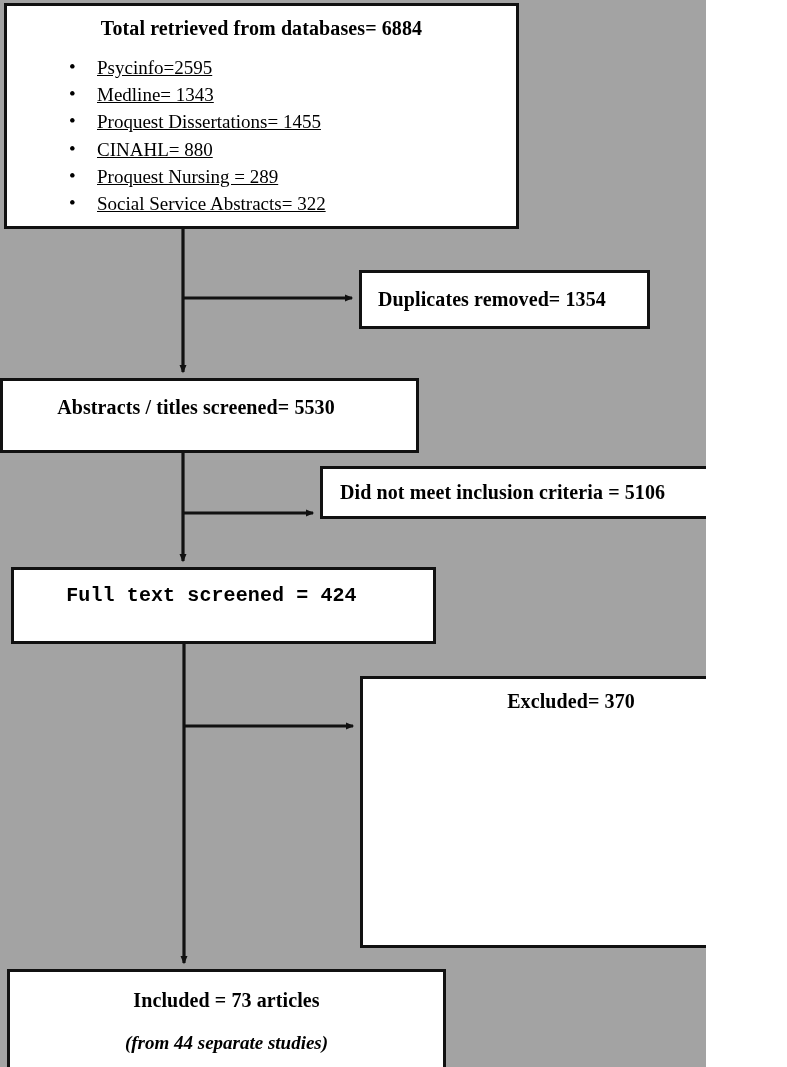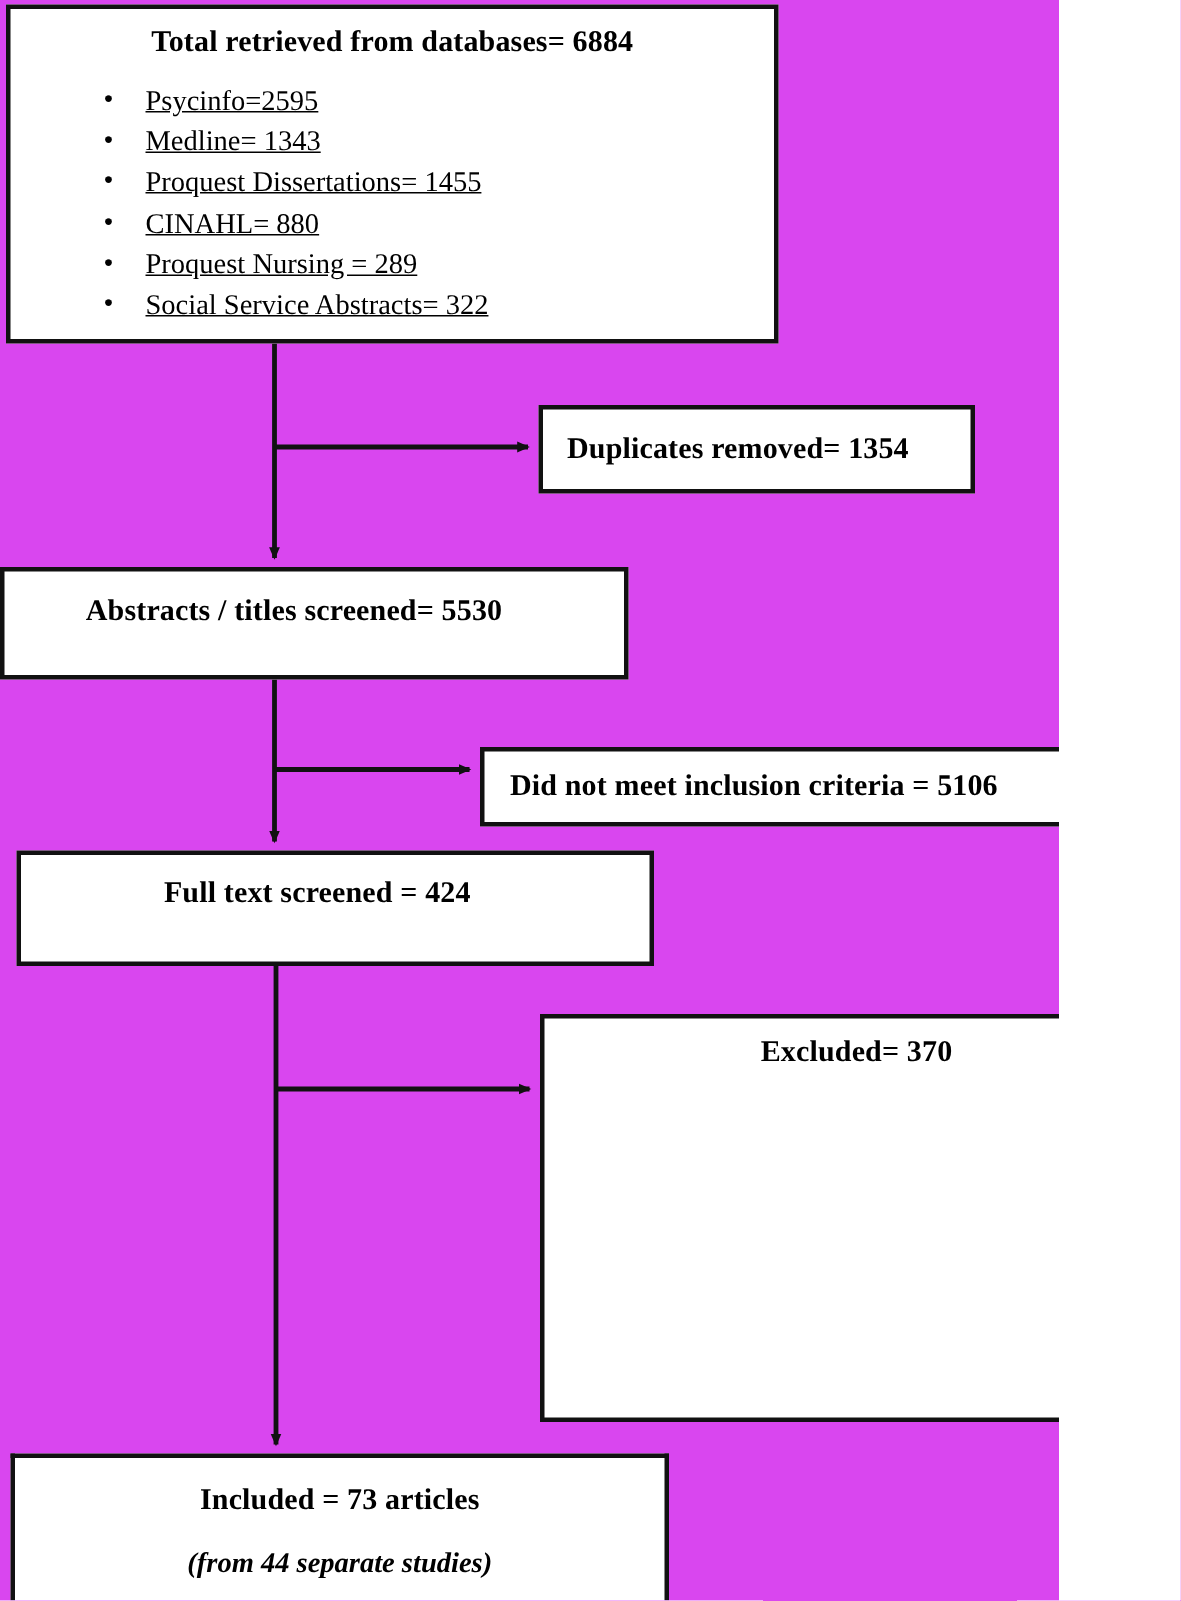--- a/index.html
+++ b/index.html
@@ -8,21 +8,21 @@
     background: #ffffff;
   }
   body {
     font-family: "Liberation Serif", "DejaVu Serif", serif;
     color: #000000;
   }
   #diagram {
     position: relative;
     width: 706px;
     height: 1067px;
-    background: #d946ef;
+    background: #a3a3a3;
     overflow: hidden;
   }
   .connectors {
     position: absolute;
     left: 0;
     top: 0;
     width: 787px;
     height: 1067px;
     pointer-events: none;
   }
@@ -83,31 +83,31 @@
   }
   #node-duplicates .node-title { text-align: left; }
 
   #node-abstracts {
     left: 0px;  top: 378px; width: 419px;  height: 75px;
     padding-top: 14px;
   }
   #node-abstracts .node-title { padding-right: 27px; }
 
   #node-notmeet {
-    left: 320px; top: 498px; width: 467px; height: 53px;
+    left: 320px; top: 466px; width: 467px; height: 53px;
     padding-left: 17px;
     display: flex; align-items: center;
   }
   #node-notmeet .node-title { text-align: left; }
 
   #node-fulltext {
     left: 11px; top: 567px; width: 425px; height: 77px;
     padding-top: 13px;
   }
-  #node-fulltext .node-title { padding-right: 24px; }
+  #node-fulltext .node-title { padding-right: 24px; font-family: Liberation Mono, monospace; }
 
   #node-excluded {
     left: 360px; top: 676px; width: 422px; height: 272px;
     padding: 10px 12px 0 12px;
   }
   #node-excluded .node-title { margin-bottom: 28px; }
   #node-excluded ul.bullets { margin-left: 36px; }
 
   #node-included {
     left: 7px;  top: 969px; width: 439px; height: 98px;

